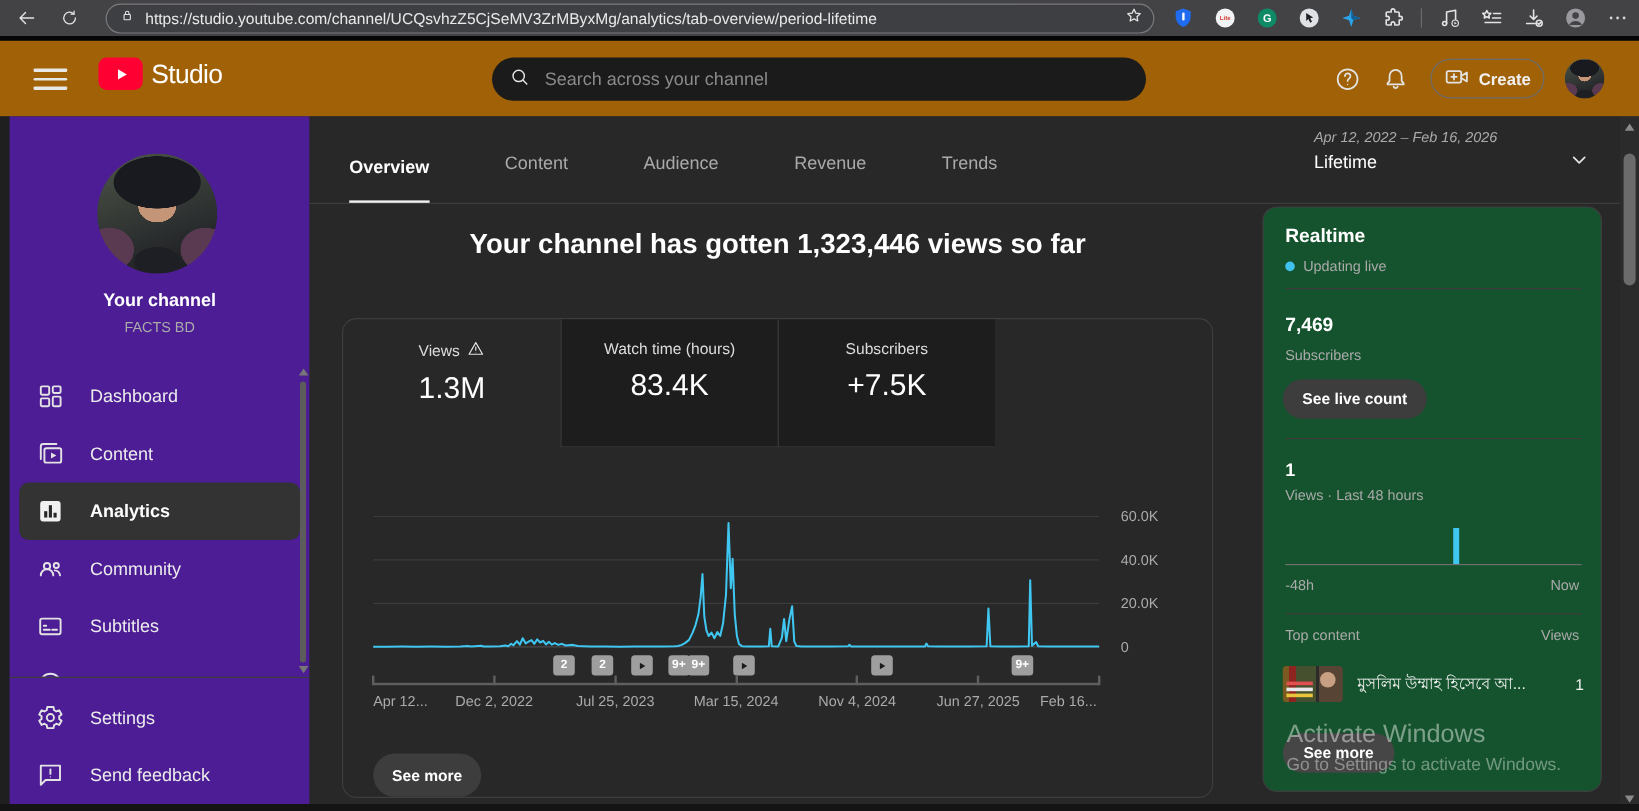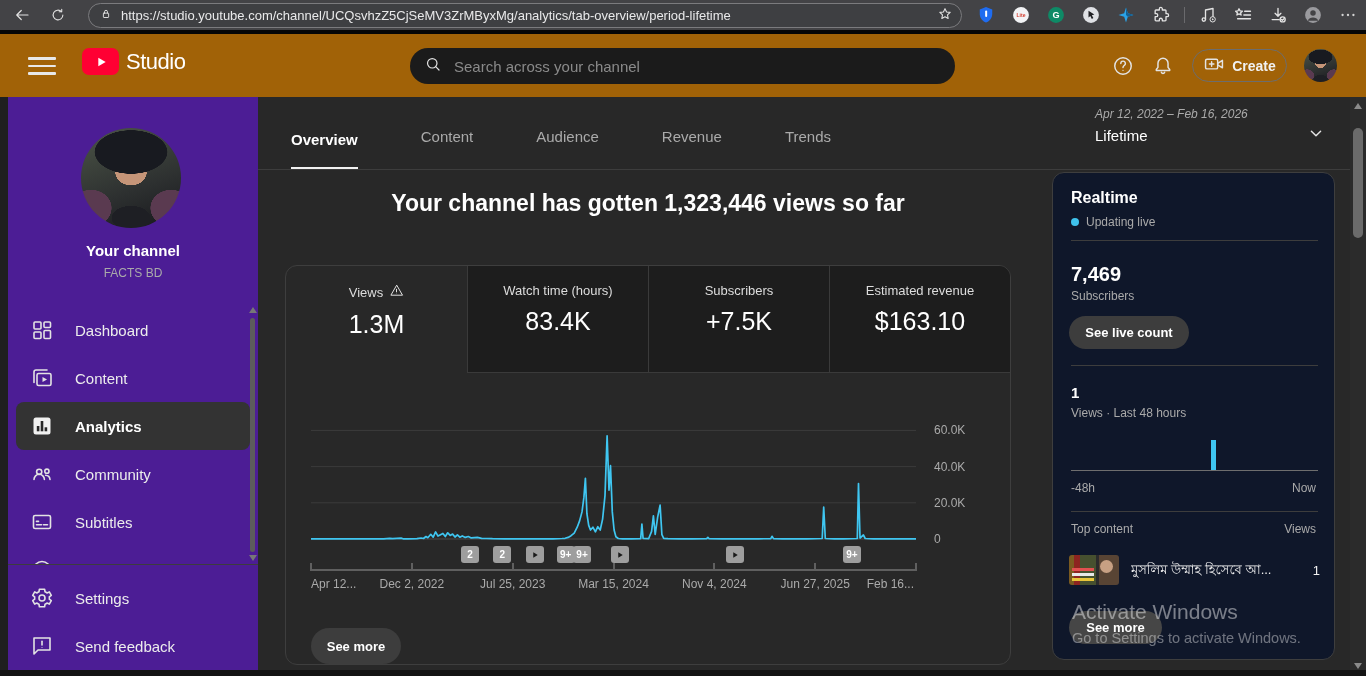--- a/index.html
+++ b/index.html
@@ -85,27 +85,27 @@
   .marker-row { position:absolute; left:25px; top:280px; width:605px; height:18px; }
   .mk { position:absolute; top:0; width:18px; height:17px; background:#9e9e9e; border-radius:3px; display:flex; align-items:center; justify-content:center; color:#fff; font-size:10px; font-weight:700; cursor:pointer; }
   .mk svg { display:block; }
   .x-axis { position:absolute; left:25px; top:303px; width:605px; height:2px; background:#5f5f5f; }
   .x-tick { position:absolute; top:-6px; width:2px; height:8px; background:#5f5f5f; }
   .xlab { position:absolute; top:311px; color:#aaa; font-size:12px; white-space:nowrap; }
   .pill-btn { position:absolute; background:#3d3d3d; border-radius:18px; color:#fff; font-size:13px; font-weight:700; display:flex; align-items:center; justify-content:center; cursor:pointer; }
   .see-more-main { left:25px; top:362px; width:90px; height:36px; }
 
   
-  .rt-card { position:absolute; left:794px; top:75px; width:283px; height:488px; border:1px solid #3e3e3e; border-radius:12px; background:#0f172a; }
+  .rt-card { position:absolute; left:794px; top:75px; width:283px; height:488px; border:1px solid #3e3e3e; border-radius:12px; background:#14532d; }
   .rt-pad { position:absolute; left:18px; }
   .rt-title { top:16px; color:#fff; font-size:16px; font-weight:700; }
   .rt-live { top:42px; display:flex; align-items:center; gap:7px; color:#aaa; font-size:12px; }
   .live-dot { width:8px; height:8px; border-radius:50%; }
   .rt-div { position:absolute; left:18px; width:247px; height:1px; background:#3d3d3d; }
-  .rt-subs { top:90px; color:#fff; font-size:20px; font-weight:700; }
+  .rt-subs { top:90px; color:#fff; font-size:16px; font-weight:700; }
   .rt-subs-lab { top:116px; color:#aaa; font-size:12px; }
   .rt-live-count { left:16px; top:143px; width:120px; height:33px; border-radius:17px; }
   .rt-views { top:211px; color:#fff; font-size:15px; font-weight:700; }
   .rt-views-lab { top:233px; color:#aaa; font-size:12px; }
   .rt-chart { position:absolute; left:18px; top:262px; width:247px; height:36px; border-bottom:1.5px solid #6e6e6e; }
   .rt-bar { position:absolute; bottom:0; background:#3fc6f1; width:5px; }
   .rt-xl { top:308px; color:#aaa; font-size:12px; }
   .rt-xr { position:absolute; right:18px; top:308px; color:#aaa; font-size:12px; }
   .rt-tc-lab { top:349px; color:#aaa; font-size:12px; }
   .rt-tc-views { position:absolute; right:18px; top:349px; color:#aaa; font-size:12px; }
@@ -415,26 +415,20 @@
               <span>Watch time (hours)</span>
             </div>
             <div class="metric-value">83.4K</div>
           </div>
           <div class="metric-cell">
             <div class="metric-label">
               <span>Subscribers</span>
             </div>
             <div class="metric-value">+7.5K</div>
           </div>
-          <div class="metric-cell">
-            <div class="metric-label">
-              <span>Estimated revenue</span>
-            </div>
-            <div class="metric-value">$163.10</div>
-          </div>
         </div>
       <div id="plot-holder">
           <svg width="605" height="135" class="plot-svg">
             <line x1="0" x2="605" y1="24.42857142857143" y2="24.42857142857143" stroke="#3b3b3b" stroke-width="1"></line>
             <line x1="0" x2="605" y1="60.61904761904762" y2="60.61904761904762" stroke="#3b3b3b" stroke-width="1"></line>
             <line x1="0" x2="605" y1="96.80952380952381" y2="96.80952380952381" stroke="#3b3b3b" stroke-width="1"></line>
             <line x1="0" x2="605" y1="133" y2="133" stroke="#4a4a4a" stroke-width="1"></line>
             <polyline points="0.0,132.9 12.1,132.9 24.2,132.8 36.3,132.9 48.4,132.8 60.5,132.9 72.6,132.8 78.7,132.3 81.7,132.7 90.1,132.1 92.0,132.8 96.8,132.8 105.9,132.6 110.1,132.0 112.5,132.5 115.0,130.5 116.8,131.7 119.8,128.3 122.2,131.2 124.6,125.9 127.0,130.1 129.5,128.7 131.9,127.4 134.3,130.5 136.7,126.8 139.2,129.4 141.6,128.1 144.0,131.0 146.4,128.8 148.8,131.2 151.3,129.9 154.3,131.4 157.3,130.5 160.3,131.9 166.4,131.4 170.6,132.3 175.4,132.5 181.5,132.7 193.6,132.8 205.7,132.9 217.8,132.8 229.9,132.8 242.0,132.8 251.1,132.5 254.1,132.3 257.1,131.4 260.1,129.7 263.2,127.2 266.2,121.2 268.6,114.9 271.0,105.9 272.9,91.4 274.4,72.4 275.9,107.7 277.7,119.4 279.5,124.0 281.9,121.2 284.4,125.8 286.8,120.7 289.2,124.0 291.6,113.1 294.0,89.6 296.1,29.9 298.0,84.1 299.5,59.7 301.3,105.9 303.1,124.0 304.9,130.8 307.3,132.5 311.6,132.8 320.6,132.8 329.7,132.6 330.9,118.0 332.1,132.5 337.6,132.7 340.6,125.4 342.4,109.8 344.2,128.3 346.7,110.9 349.1,99.2 350.9,128.7 352.7,132.3 356.9,132.7 369.1,132.8 381.1,132.8 395.7,132.6 396.9,131.3 398.1,132.7 411.4,132.8 423.5,132.8 435.6,132.8 447.7,132.8 459.8,132.7 461.0,130.3 462.5,132.6 471.9,132.8 484.0,132.8 496.1,132.8 511.2,132.5 512.7,101.2 514.3,132.5 523.3,132.8 532.4,132.8 546.3,132.5 547.5,77.6 549.0,132.1 552.4,129.0 554.2,132.5 562.6,132.8 574.8,132.8 586.9,132.8 605.0,132.8" fill="none" stroke="#3fc6f1" stroke-width="1.7" stroke-linejoin="round" stroke-linecap="round"></polyline>
           </svg>
         </div>

